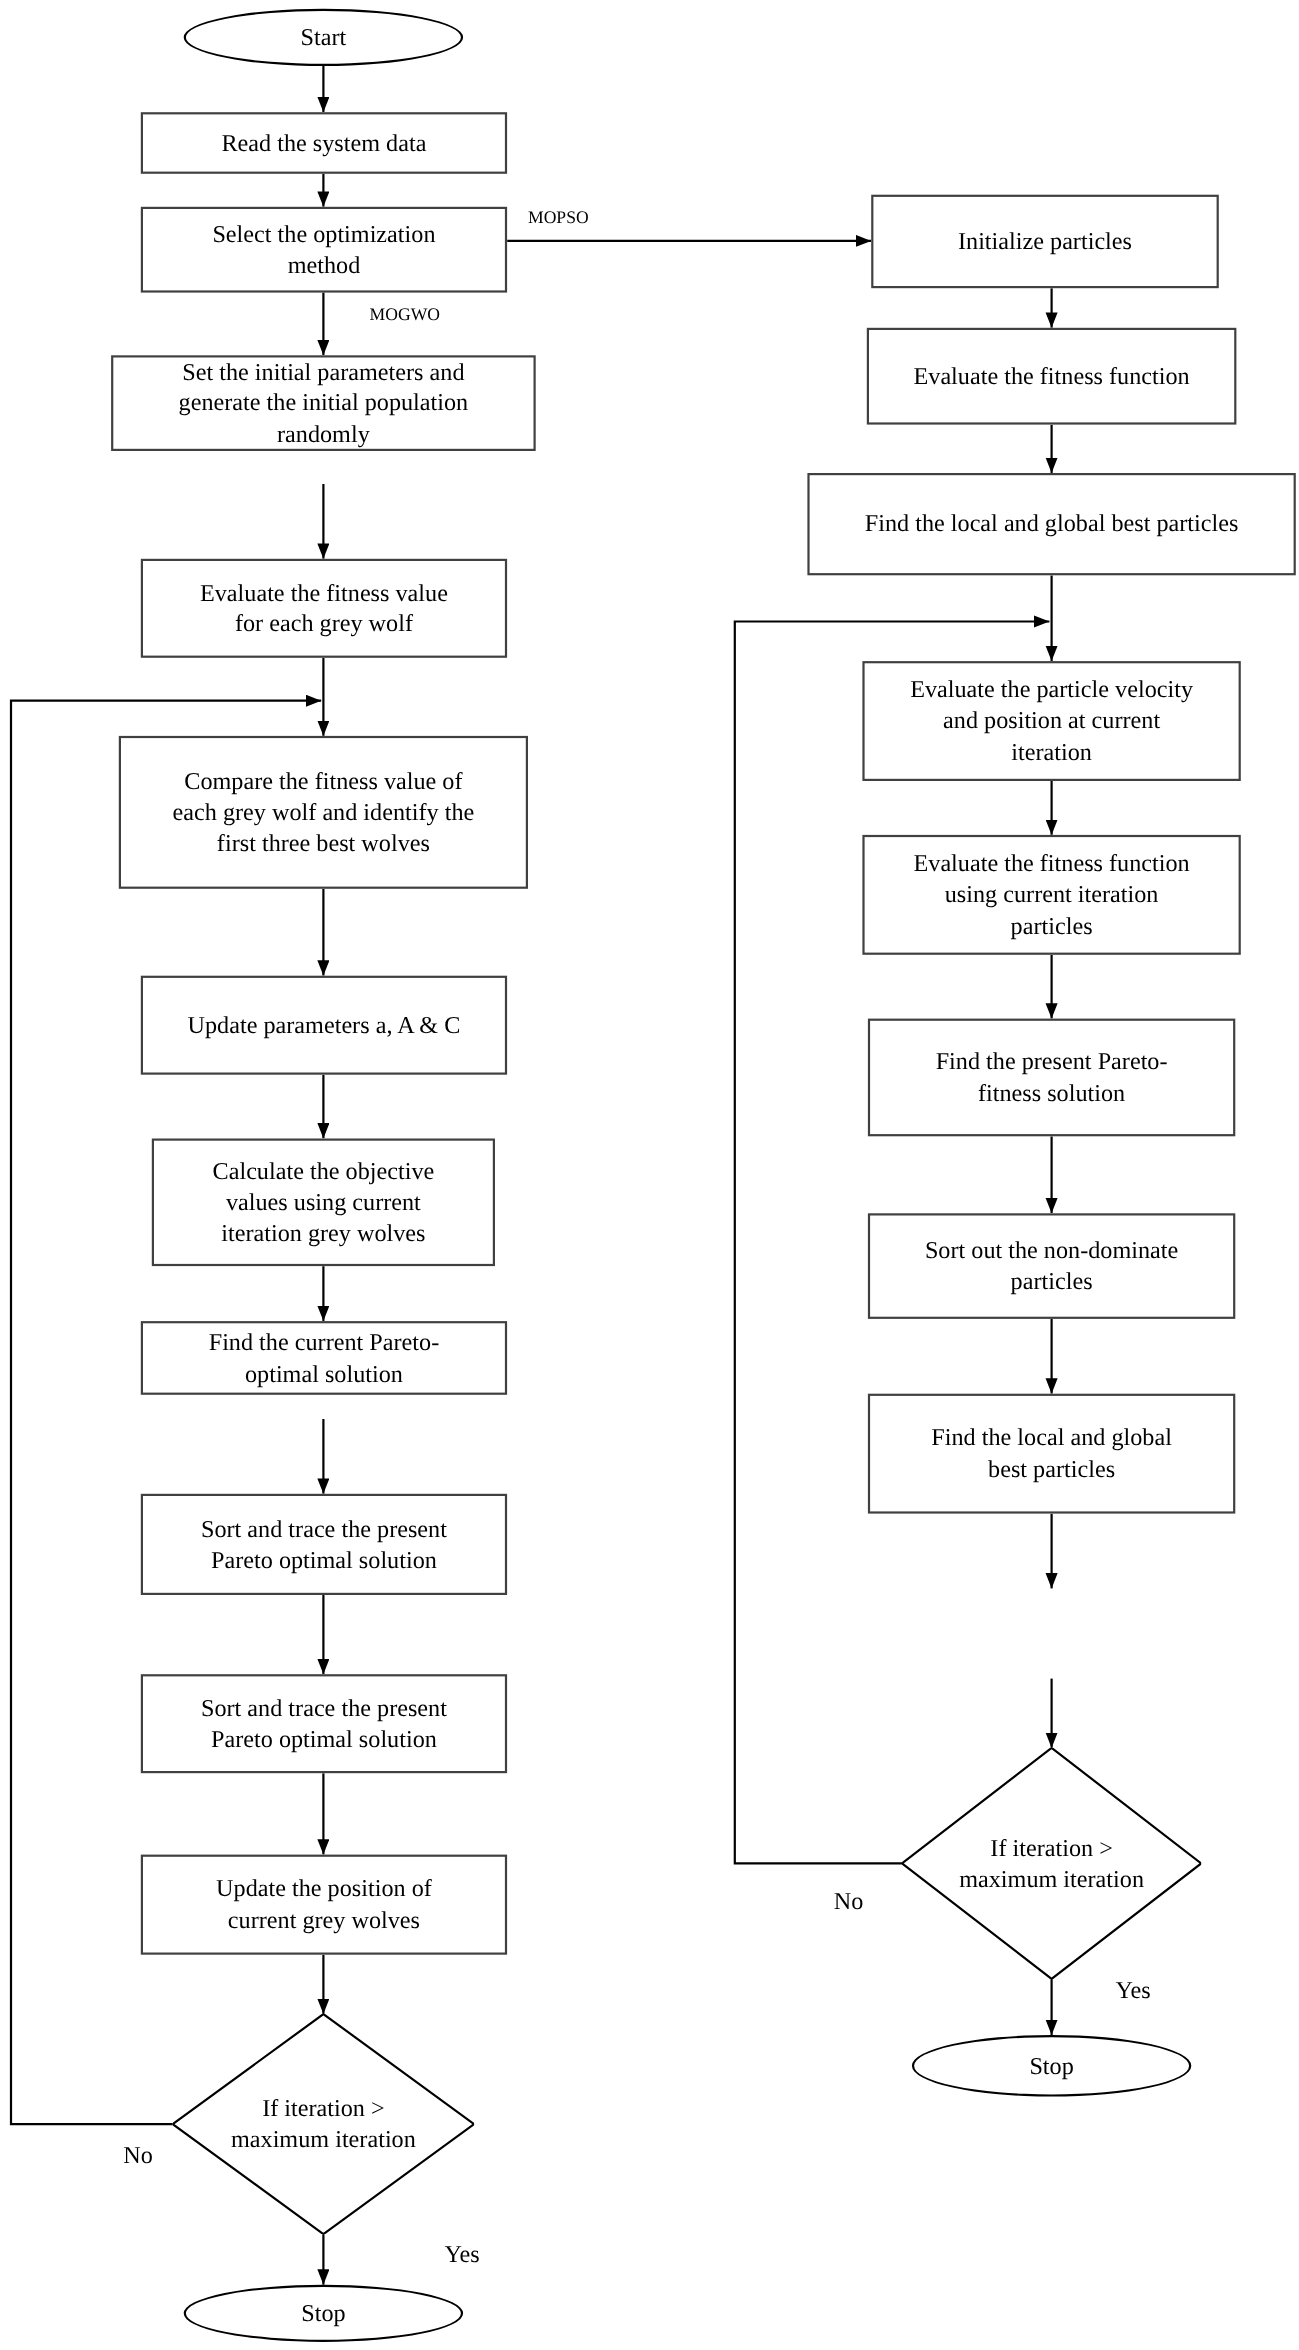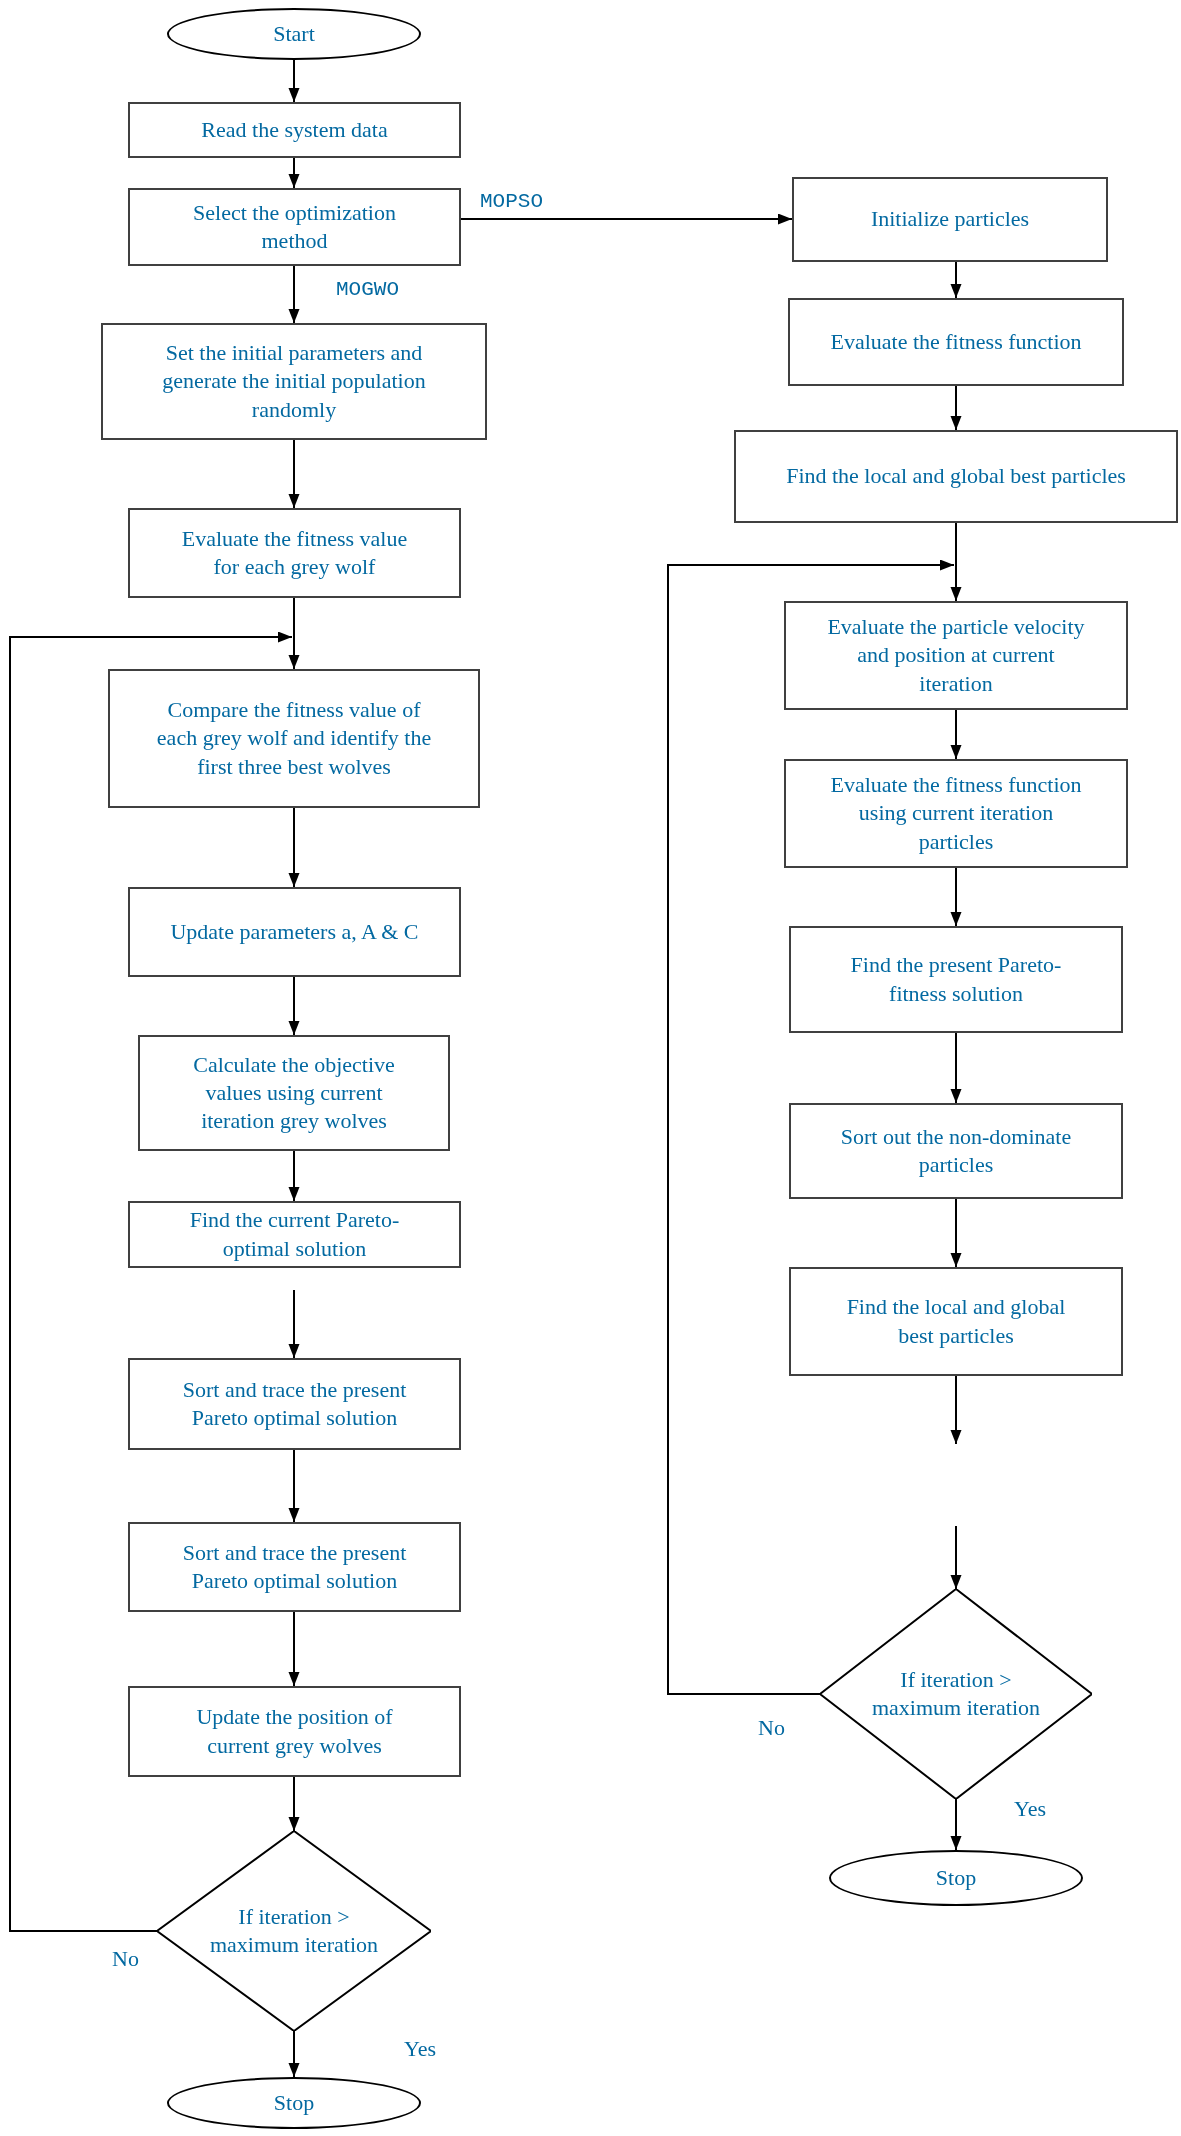--- a/index.html
+++ b/index.html
@@ -2,21 +2,21 @@
 <html><head>
 <meta charset="utf-8">
 <style>
   html, body { margin: 0; padding: 0; background: #ffffff; }
   .canvas {
     position: relative;
     width: 1181px;
     height: 2136px;
     background: #ffffff;
     font-family: "Liberation Serif", "DejaVu Serif", serif;
-    color: #0369a1;
+    color: #000000;
     overflow: hidden;
   }
   #connectors {
     position: absolute;
     left: 0; top: 0;
     width: 1181px; height: 2136px;
   }
   #connectors line, #connectors polyline {
     stroke: #000;
     stroke-width: 2;
@@ -57,21 +57,21 @@
     position: relative;
     z-index: 1;
     white-space: pre-line;
     padding: 0 4px;
   }
   .edge-label {
     position: absolute;
     font-size: 22px;
     white-space: nowrap;
   }
-  .branch-label { font-size: 21px; font-family: Liberation Mono, monospace; }
+  .branch-label { font-size: 16px; }
 </style>
 </head>
 <body>
 
 <div class="canvas">
 
   <svg id="connectors" viewBox="0 0 1181 2136" xmlns="http://www.w3.org/2000/svg">
     <defs>
       <marker id="arrow" markerWidth="15" markerHeight="12" refX="14" refY="5.5" orient="auto" markerUnits="userSpaceOnUse">
         <path d="M0,0 L14,5.5 L0,11 Z" fill="#000"></path>
@@ -116,21 +116,21 @@
 
   <div class="node rect" style="left:128px;top:102px;width:333px;height:56px">
     <span class="node-text">Read the system data</span>
   </div>
 
   <div class="node rect" style="left:128px;top:188px;width:333px;height:78px">
     <span class="node-text">Select the optimization
 method</span>
   </div>
 
-  <div class="node rect" style="left:101px;top:323px;width:386px;height:117px">
+  <div class="node rect" style="left:101px;top:323px;width:386px;height:87px">
     <span class="node-text">Set the initial parameters and
 generate the initial population
 randomly</span>
   </div>
 
   <div class="node rect" style="left:108px;top:669px;width:372px;height:139px">
     <span class="node-text">Compare the fitness value of
 each grey wolf and identify the
 first three best wolves</span>
   </div>

